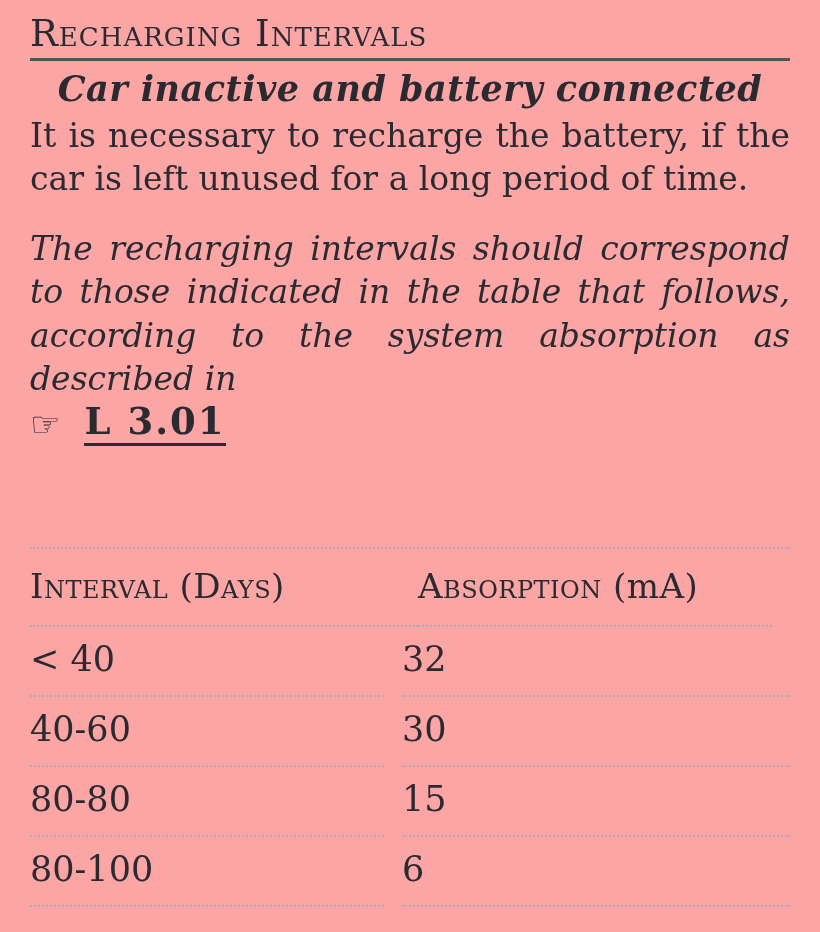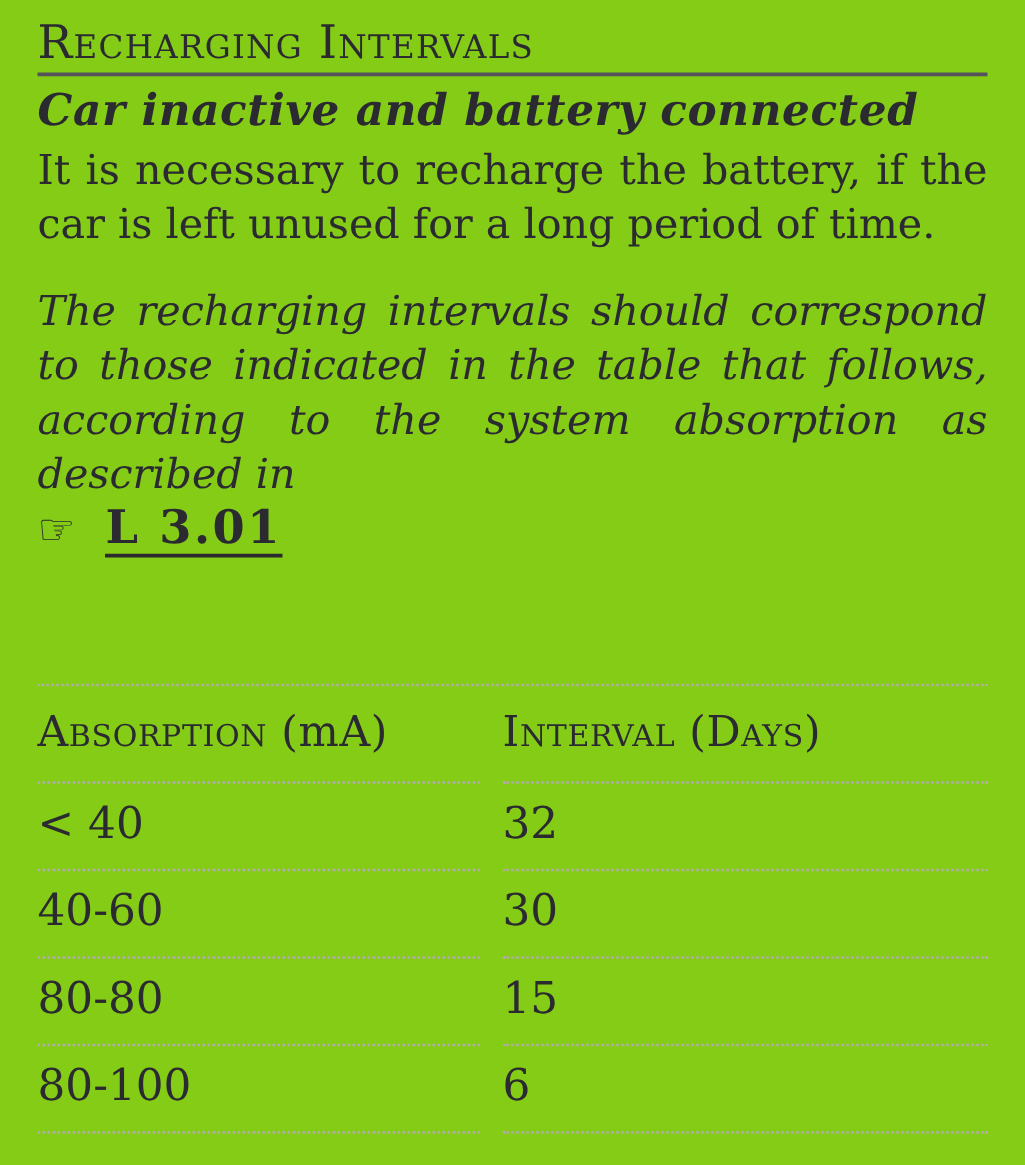--- a/index.html
+++ b/index.html
@@ -5,21 +5,21 @@
   html, body {
     margin: 0;
     padding: 0;
     background: #ffffff;
   }
   .page {
     position: relative;
     width: 820px;
     height: 932px;
     box-sizing: border-box;
-    background: #84cc16;
+    background: #fca5a5;
     color: #2b2a31;
     font-family: "DejaVu Serif", "Liberation Serif", serif;
     padding: 14px 30px 0 30px;
     overflow: hidden;
   }
   .title {
     font-size: 37px;
     font-weight: 500;
     font-variant: small-caps;
     letter-spacing: 1px;
@@ -31,20 +31,21 @@
     background: #56525b;
     margin: 3px 0 7px 0;
   }
   .subtitle {
     font-size: 35px;
     font-weight: bold;
     font-style: italic;
     line-height: 1.2;
     margin: 0 0 4px 0;
     letter-spacing: 0.5px;
+    text-align: center;
   }
   .body-par {
     font-size: 33px;
     line-height: 1.31;
     text-align: justify;
     margin: 0 0 27px 0;
   }
   .reference {
     display: flex;
     align-items: center;
@@ -113,25 +114,25 @@
   <p class="body-par" style="margin-bottom:0;font-style:italic;">The recharging intervals should correspond to those indicated in the table that follows, according to the system absorption as described in</p>
 
   <div class="reference">
     <span class="hand-icon">☞</span>
     <span class="ref-link">L 3.01</span>
   </div>
 
   <div class="recharge-table">
 
     <div class="t-row t-head">
+      <div class="cell c2">
+        <span class="sc">Interval (Days)</span><span></span>
+      </div>
       <div class="cell c1">
         <span class="sc">Absorption</span><span> (mA)</span>
-      </div>
-      <div class="cell c2">
-        <span class="sc">Interval (Days)</span><span></span>
       </div>
     </div>
 
     <div class="t-body">
       <div class="t-row">
         <div class="cell c1">&lt; 40</div>
         <div class="cell c2">32</div>
       </div>
       <div class="t-row">
         <div class="cell c1">40-60</div>

